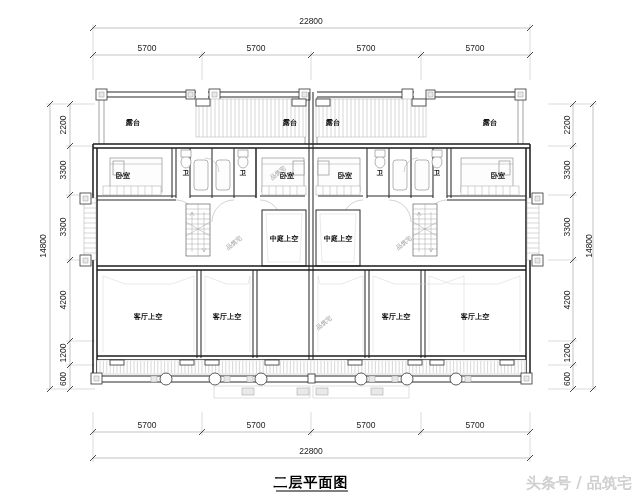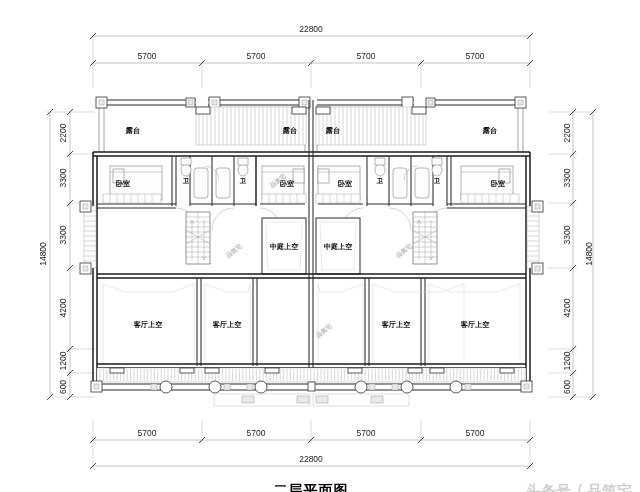--- a/index.html
+++ b/index.html
@@ -1,18 +1,18 @@
 <!DOCTYPE html>
 <html><head>
 <meta charset="utf-8">
 <style>
   html,body{margin:0;padding:0;background:#ffffff;}
   body{width:640px;height:492px;position:relative;overflow:hidden;
        font-family:"Liberation Sans","DejaVu Sans",sans-serif;color:#1a1a1a;}
-  #stage{position:absolute;left:0;top:16px;width:640px;height:376px;text-align:right;}
+  #stage{position:absolute;left:0;top:8px;width:640px;height:376px;text-align:right;}
   svg{display:block;}
   .dimtxt{font-size:8.5px;fill:#222;font-family:"Liberation Sans",sans-serif;}
   .roomtxt{font-size:7.2px;fill:#111;font-family:"DejaVu Sans",sans-serif;font-weight:700;}
   .wctxt{font-size:6.4px;fill:#111;font-family:"DejaVu Sans",sans-serif;font-weight:700;}
   .titletxt{font-size:14px;fill:#000;font-family:"DejaVu Sans",sans-serif;font-weight:700;letter-spacing:1px;}
   .wmtxt{font-size:15px;fill:#cfcfcf;font-family:"DejaVu Sans",sans-serif;font-weight:700;}
   .stamp{font-size:6px;fill:#b9b9b9;font-family:"DejaVu Sans",sans-serif;font-weight:700;}
   .dimline{stroke:#9a9a9a;stroke-width:.6;fill:none;}
   .extline{stroke:#b5b5b5;stroke-width:.5;fill:none;}
   .tick{stroke:#333;stroke-width:.9;fill:none;}

